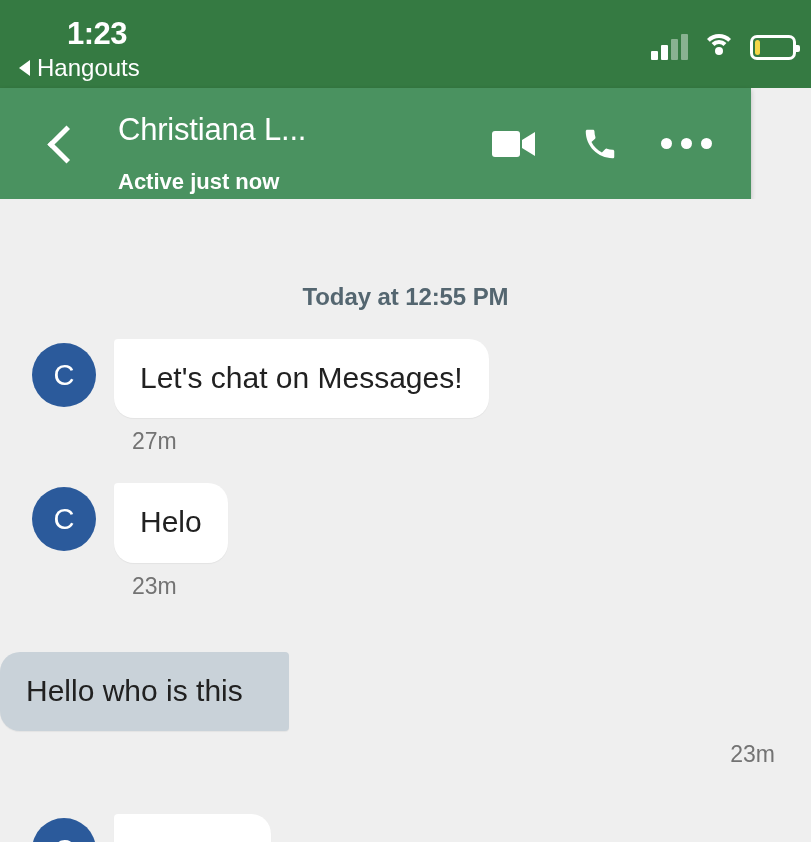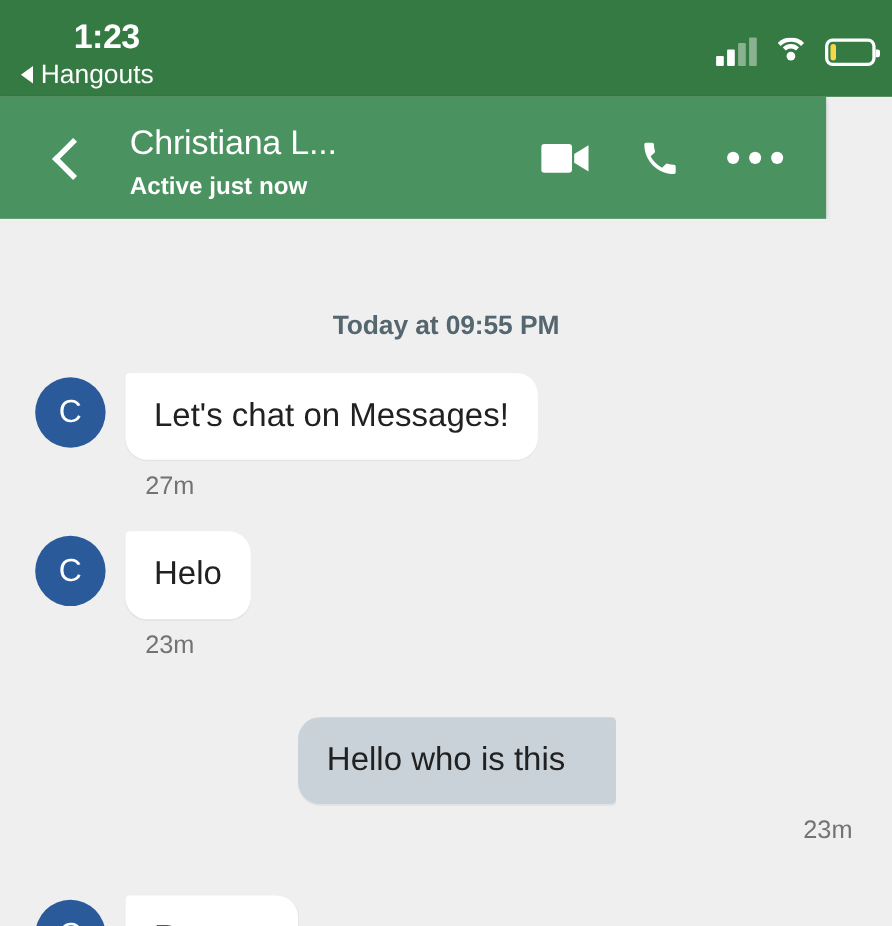--- a/index.html
+++ b/index.html
@@ -157,21 +157,21 @@
     font-size: 31px;
     font-weight: 400;
     line-height: 1.18;
     letter-spacing: -0.2px;
     white-space: nowrap;
   }
   .contact-status {
     font-size: 22px;
     font-weight: bold;
     line-height: 1.3;
-    margin-top: 6px;
+    margin-top: 19px;
     white-space: nowrap;
   }
   .bar-actions {
     position: absolute;
     right: 22px; top: 50%;
     transform: translateY(-50%);
     display: flex;
     align-items: center;
   }
   .bar-btn {
@@ -208,21 +208,21 @@
     letter-spacing: -0.1px;
   }
 
   .msg-row {
     display: flex;
     align-items: flex-start;
     padding-left: 32px;
     margin-top: 28px;
   }
   .msg-row.out {
-    justify-content: center;
+    justify-content: flex-start;
     padding-left: 0;
     padding-right: 0;
   }
 
   .avatar {
     flex: 0 0 auto;
     width: 64px; height: 64px;
     border-radius: 50%;
     background: #2B5A9B;
     color: #ffffff;
@@ -327,21 +327,21 @@
             <i></i>
             <i></i>
             <i></i>
           </div>
       </div>
     </div>
   </div>
 
   <div class="thread">
 
-    <div class="day-divider">Today at 09:55 PM</div>
+    <div class="day-divider">Today at 12:55 PM</div>
 
     <div class="msg-row">
       <div class="avatar">C</div>
       <div class="bubble">Let's chat on Messages!</div>
     </div>
     <div class="meta">27m</div>
 
     <div class="msg-row">
       <div class="avatar">C</div>
       <div class="bubble">Helo</div>

